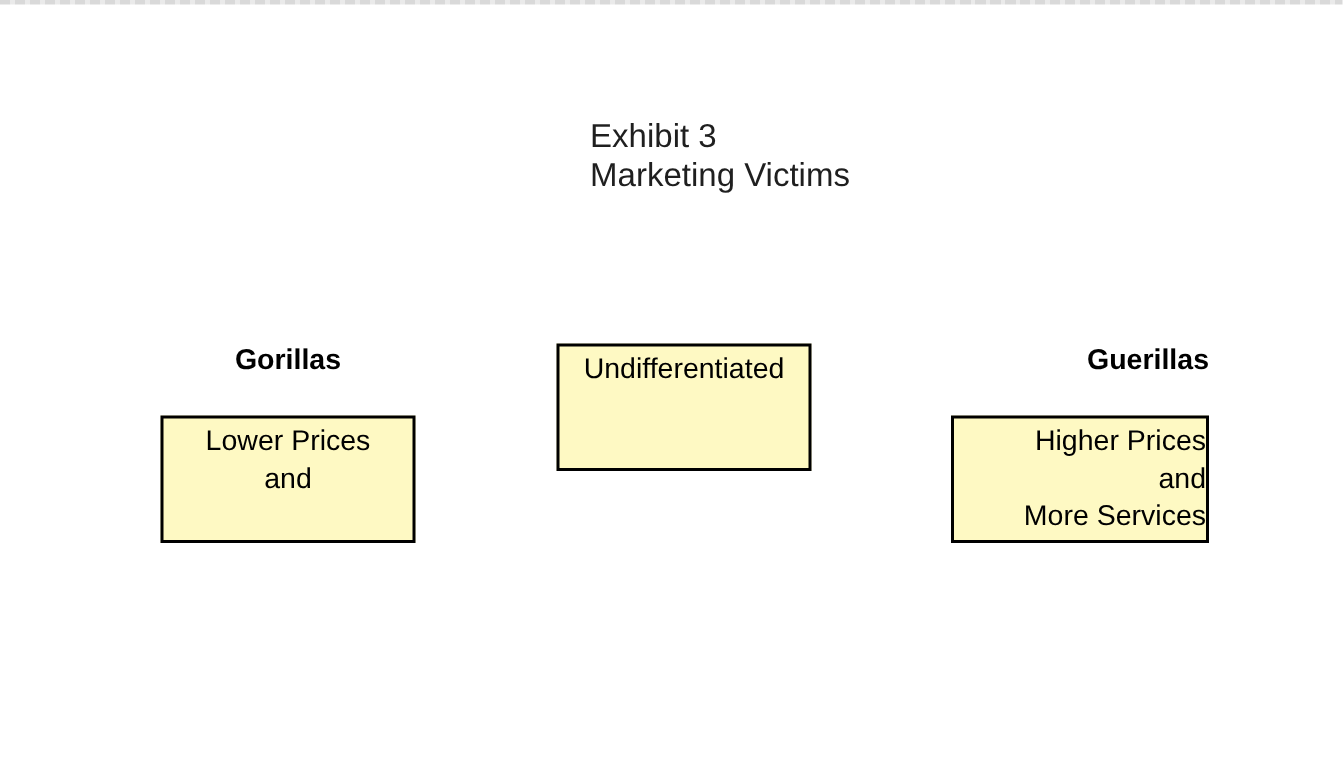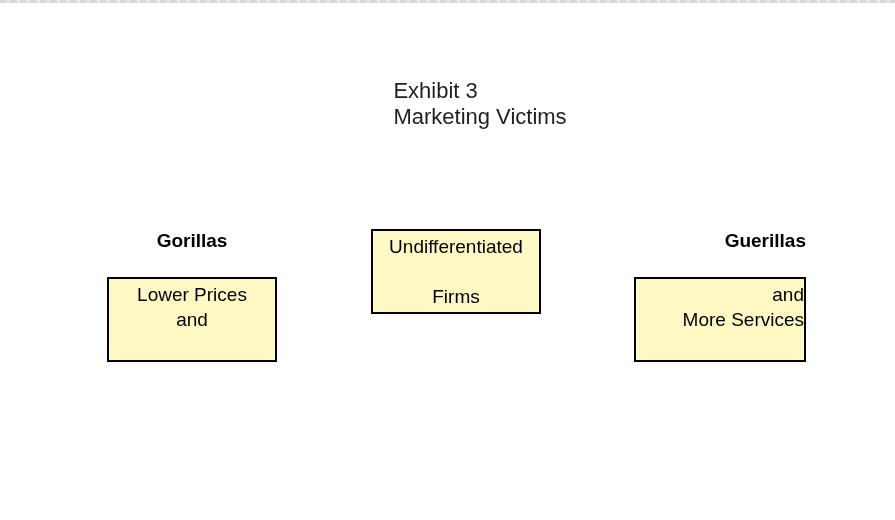--- a/index.html
+++ b/index.html
@@ -82,23 +82,23 @@
   <div class="box">
     <div class="box-line">Lower Prices</div>
     <div class="box-line">and</div>
   </div>
 </div>
 
 <div class="column col-2">
   <div class="box">
     <div class="box-line">Undifferentiated</div>
     <div class="box-line"></div>
-    <div class="box-line">Firms</div>
   </div>
 </div>
 
 <div class="column col-3">
   <div class="col-header">Guerillas</div>
   <div class="box">
+    <div class="box-line">Higher Prices</div>
     <div class="box-line">and</div>
     <div class="box-line">More Services</div>
   </div>
 </div>
 
 </body></html>

